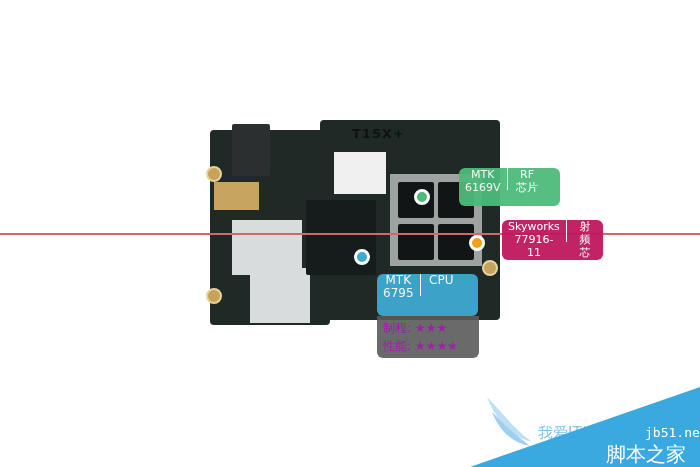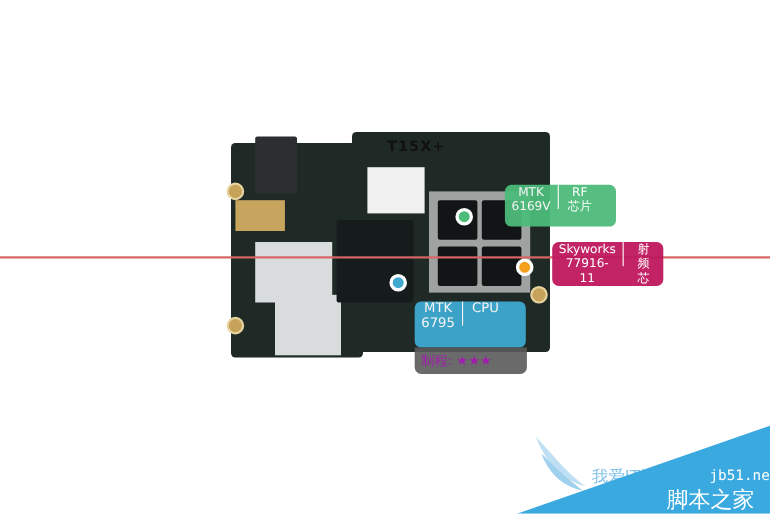--- a/index.html
+++ b/index.html
@@ -79,20 +79,21 @@
       <div>6795</div>
     </div>
   <div class="sep"></div>
   <div class="r">
       <div>CPU</div>
     </div>
 </div>
 
 <div class="rating" style="left:377px;top:316px;width:90px;">
   <div><span>制程:</span> <span>★★★</span></div>
+  <div><span>性能:</span> <span>★★★★</span></div>
 </div>
 
 <div class="abs" style="left:482px;top:392px;width:60px;height:60px;">
   <svg width="60" height="60" viewBox="0 0 60 60">
       <path d="M5 5 C 20 20, 30 35, 50 50 C 30 45, 15 30, 5 5 Z" fill="#bfe0f3"></path>
       <path d="M10 20 C 22 32, 32 42, 48 54 C 30 50, 18 40, 10 20 Z" fill="#9fd0ee"></path>
     </svg>
 </div>
 <div class="abs" style="left:538px;top:424px;font-size:15px;font-weight:normal;color:#6fb9e6;opacity:0.85;">我爱IT技术网</div>
 <div class="abs" style="left:548px;top:448px;font-size:10px;font-weight:bold;color:#9fd0ee;">www</div>

